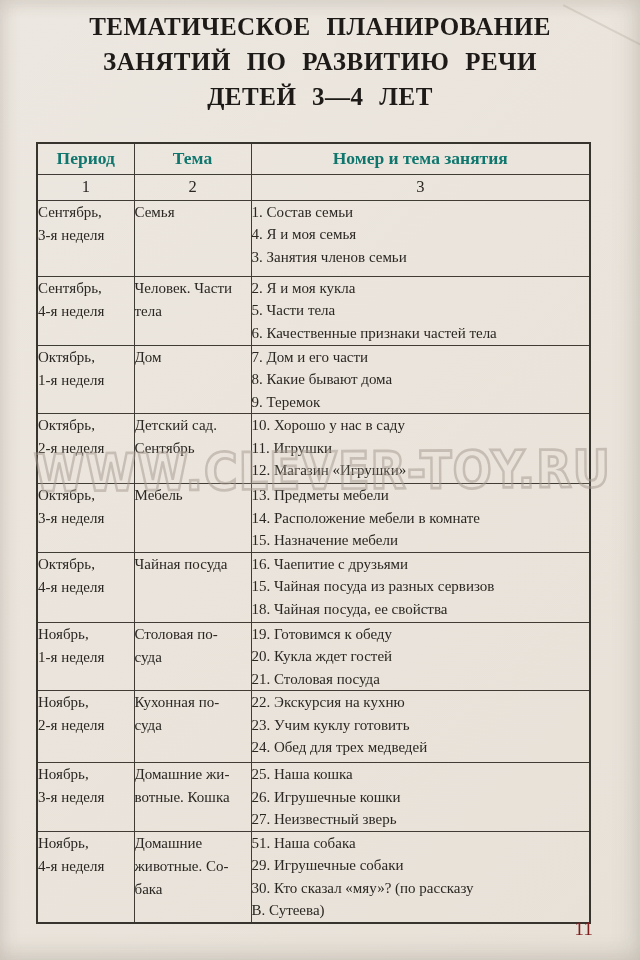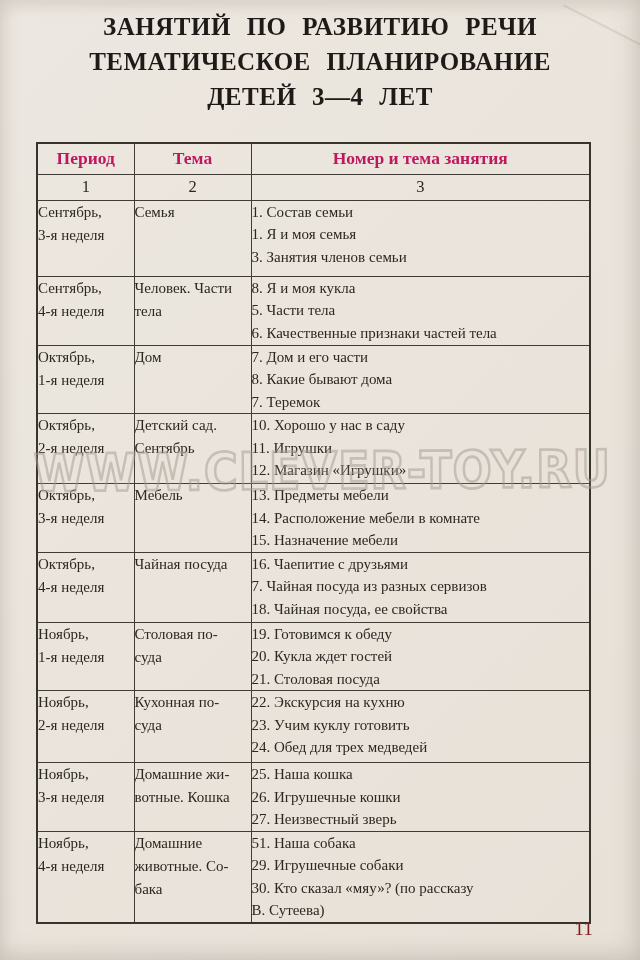--- a/index.html
+++ b/index.html
@@ -72,21 +72,21 @@
     vertical-align: top;
     padding: 0;
     overflow: hidden;
   }
   tr.head-row th {
     font-weight: bold;
     font-size: 17.5px;
     text-align: center;
     vertical-align: middle;
     padding: 2px 0 3px 0;
-    color: #be185d;
+    color: #0f766e;
   }
   tr.num-row td {
     text-align: center;
     vertical-align: middle;
     font-size: 16.5px;
     padding: 0;
   }
   td.c-period {
     padding: 5px 2px 0 8px;
     white-space: pre-line;
@@ -135,22 +135,22 @@
     z-index: 2;
   }
 </style>
 </head>
 <body>
 
 <div class="vignette"></div>
 <div class="crease"></div>
 
 <div class="page-title">
+  <div>ТЕМАТИЧЕСКОЕ ПЛАНИРОВАНИЕ</div>
   <div>ЗАНЯТИЙ ПО РАЗВИТИЮ РЕЧИ</div>
-  <div>ТЕМАТИЧЕСКОЕ ПЛАНИРОВАНИЕ</div>
   <div>ДЕТЕЙ 3—4 ЛЕТ</div>
 </div>
 
 <table class="planning">
   <colgroup>
     <col style="width:97px">
     <col style="width:117px">
     <col style="width:339px">
   </colgroup>
   <tbody>
@@ -164,45 +164,45 @@
       <td>2</td>
       <td>3</td>
     </tr>
 
     <tr style="height:76px">
       <td class="c-period">Сентябрь,
 3-я неделя</td>
       <td class="c-theme">Семья</td>
       <td class="c-lessons">
         <div class="lesson">1. Состав семьи</div>
-        <div class="lesson">1. Я и моя семья</div>
+        <div class="lesson">4. Я и моя семья</div>
         <div class="lesson">3. Занятия членов семьи</div>
       </td>
     </tr>
 
     <tr style="height:69px">
       <td class="c-period">Сентябрь,
 4-я неделя</td>
       <td class="c-theme">Человек. Части
 тела</td>
       <td class="c-lessons">
-        <div class="lesson">8. Я и моя кукла</div>
+        <div class="lesson">2. Я и моя кукла</div>
         <div class="lesson">5. Части тела</div>
         <div class="lesson">6. Качественные признаки частей тела</div>
       </td>
     </tr>
 
     <tr style="height:66px">
       <td class="c-period">Октябрь,
 1-я неделя</td>
       <td class="c-theme">Дом</td>
       <td class="c-lessons">
         <div class="lesson">7. Дом и его части</div>
         <div class="lesson">8. Какие бывают дома</div>
-        <div class="lesson">7. Теремок</div>
+        <div class="lesson">9. Теремок</div>
       </td>
     </tr>
 
     <tr style="height:70px">
       <td class="c-period">Октябрь,
 2-я неделя</td>
       <td class="c-theme">Детский сад.
 Сентябрь</td>
       <td class="c-lessons">
         <div class="lesson">10. Хорошо у нас в саду</div>
@@ -221,21 +221,21 @@
         <div class="lesson">15. Назначение мебели</div>
       </td>
     </tr>
 
     <tr style="height:70px">
       <td class="c-period">Октябрь,
 4-я неделя</td>
       <td class="c-theme">Чайная посуда</td>
       <td class="c-lessons">
         <div class="lesson">16. Чаепитие с друзьями</div>
-        <div class="lesson">7. Чайная посуда из разных сервизов</div>
+        <div class="lesson">15. Чайная посуда из разных сервизов</div>
         <div class="lesson">18. Чайная посуда, ее свойства</div>
       </td>
     </tr>
 
     <tr style="height:65px">
       <td class="c-period">Ноябрь,
 1-я неделя</td>
       <td class="c-theme">Столовая по-
 суда</td>
       <td class="c-lessons">

